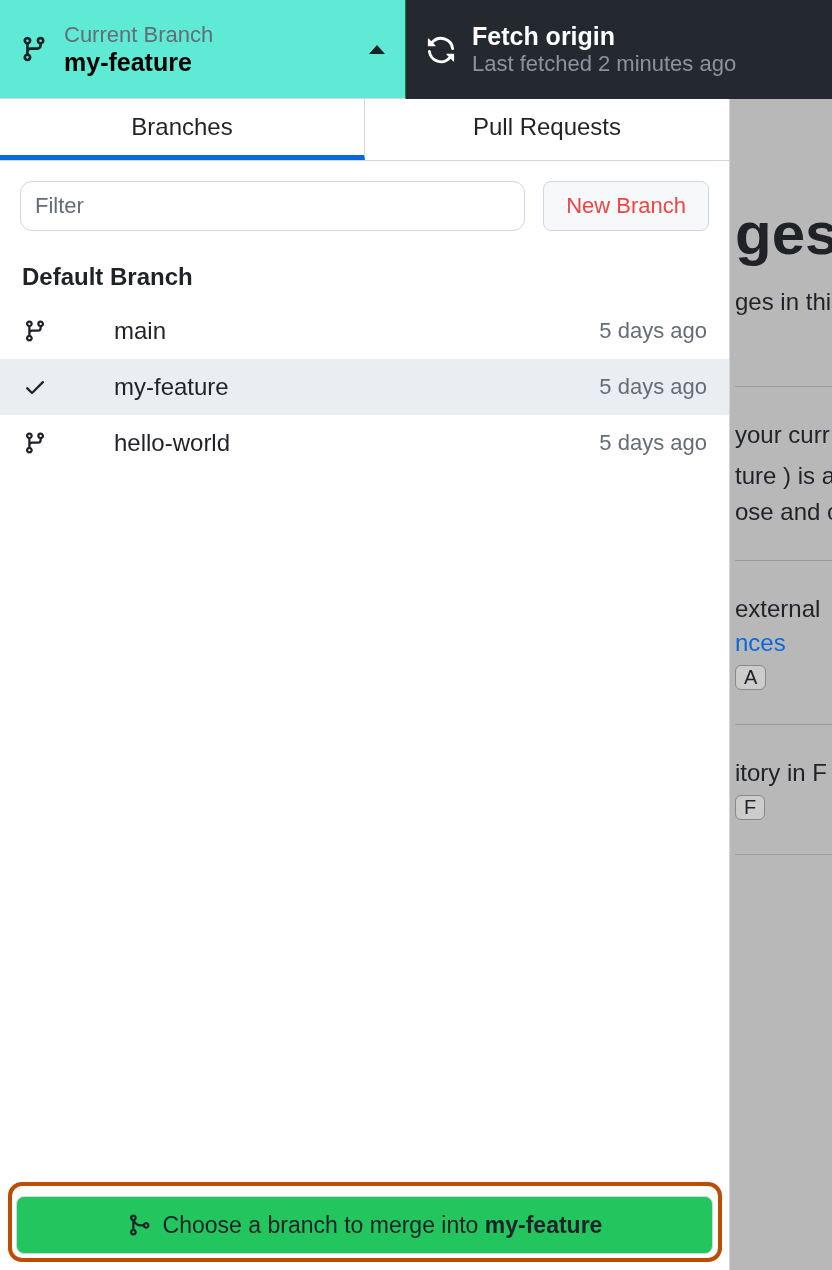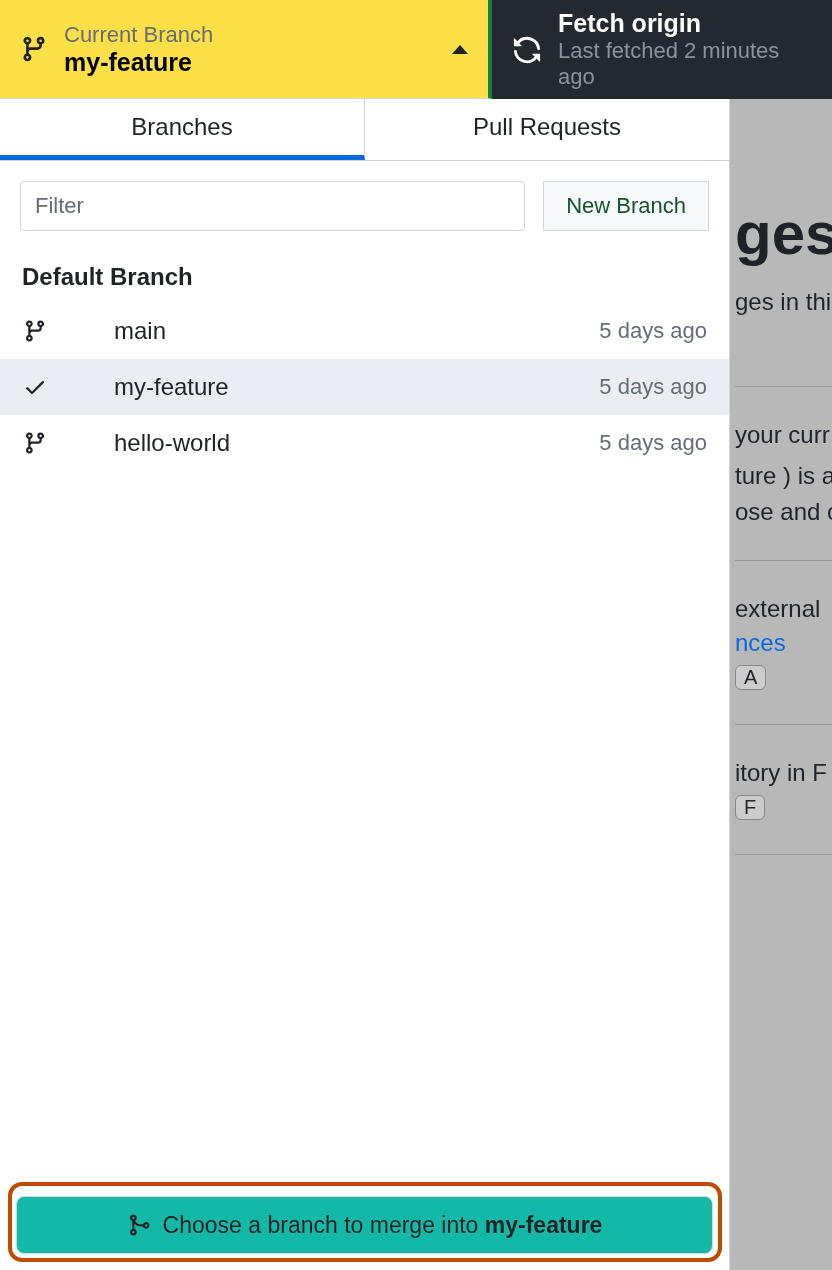--- a/index.html
+++ b/index.html
@@ -53,23 +53,23 @@
   z-index: 2;
 }
 .toolbar-btn {
   display: flex;
   align-items: center;
   padding: 0 20px;
   gap: 16px;
   cursor: pointer;
 }
 .toolbar-btn.branch {
-  width: 492px;
-  background: #fde047;
-  border-right: 4px solid #15803d;
+  width: 406px;
+  background: #5eead4;
+  border-right: 1px solid #15803d;
   border-bottom: 1px solid #d0d7de;
 }
 .toolbar-btn.fetch {
   flex: 1;
   background: #24292f;
   color: #fff;
 }
 .toolbar-text { flex: 1; display: flex; flex-direction: column; }
 .toolbar-label { font-size: 22px; color: #656d76; }
 .toolbar-value { font-size: 25px; font-weight: 600; }
@@ -116,34 +116,34 @@
 .filter-row {
   display: flex;
   gap: 18px;
   padding: 20px;
   align-items: center;
 }
 .filter-input {
   flex: 1;
   height: 50px;
   border: 1px solid #d0d7de;
-  border-radius: 4px;
+  border-radius: 12px;
   padding: 12px 14px;
   font-size: 22px;
   color: #1f2328;
 }
 .filter-input::placeholder { color: #656d76; }
 .new-branch-btn {
   height: 50px;
   padding: 0 22px;
   border: 1px solid #d0d7de;
-  border-radius: 0;
+  border-radius: 8px;
   background: #f6f8fa;
   font-size: 22px;
-  color: #14532d;
+  color: #ef4444;
   cursor: pointer;
 }
 
 .section-heading {
   font-size: 24px;
   font-weight: 600;
   padding: 12px 22px 12px 22px;
   color: #1f2328;
 }
 
@@ -162,21 +162,21 @@
 .panel-body { flex: 1; overflow: auto; }
 
 .merge-footer {
   padding: 16px;
 }
 .merge-btn {
   width: 100%;
   height: 58px;
   border: 1px solid #d0d7de;
   border-radius: 8px;
-  background: #14b8a6;
+  background: #22c55e;
   font-size: 23px;
   color: #1f2328;
   display: flex;
   align-items: center;
   justify-content: center;
   gap: 12px;
   cursor: pointer;
 }
 .merge-btn strong { font-weight: 700; }
 

